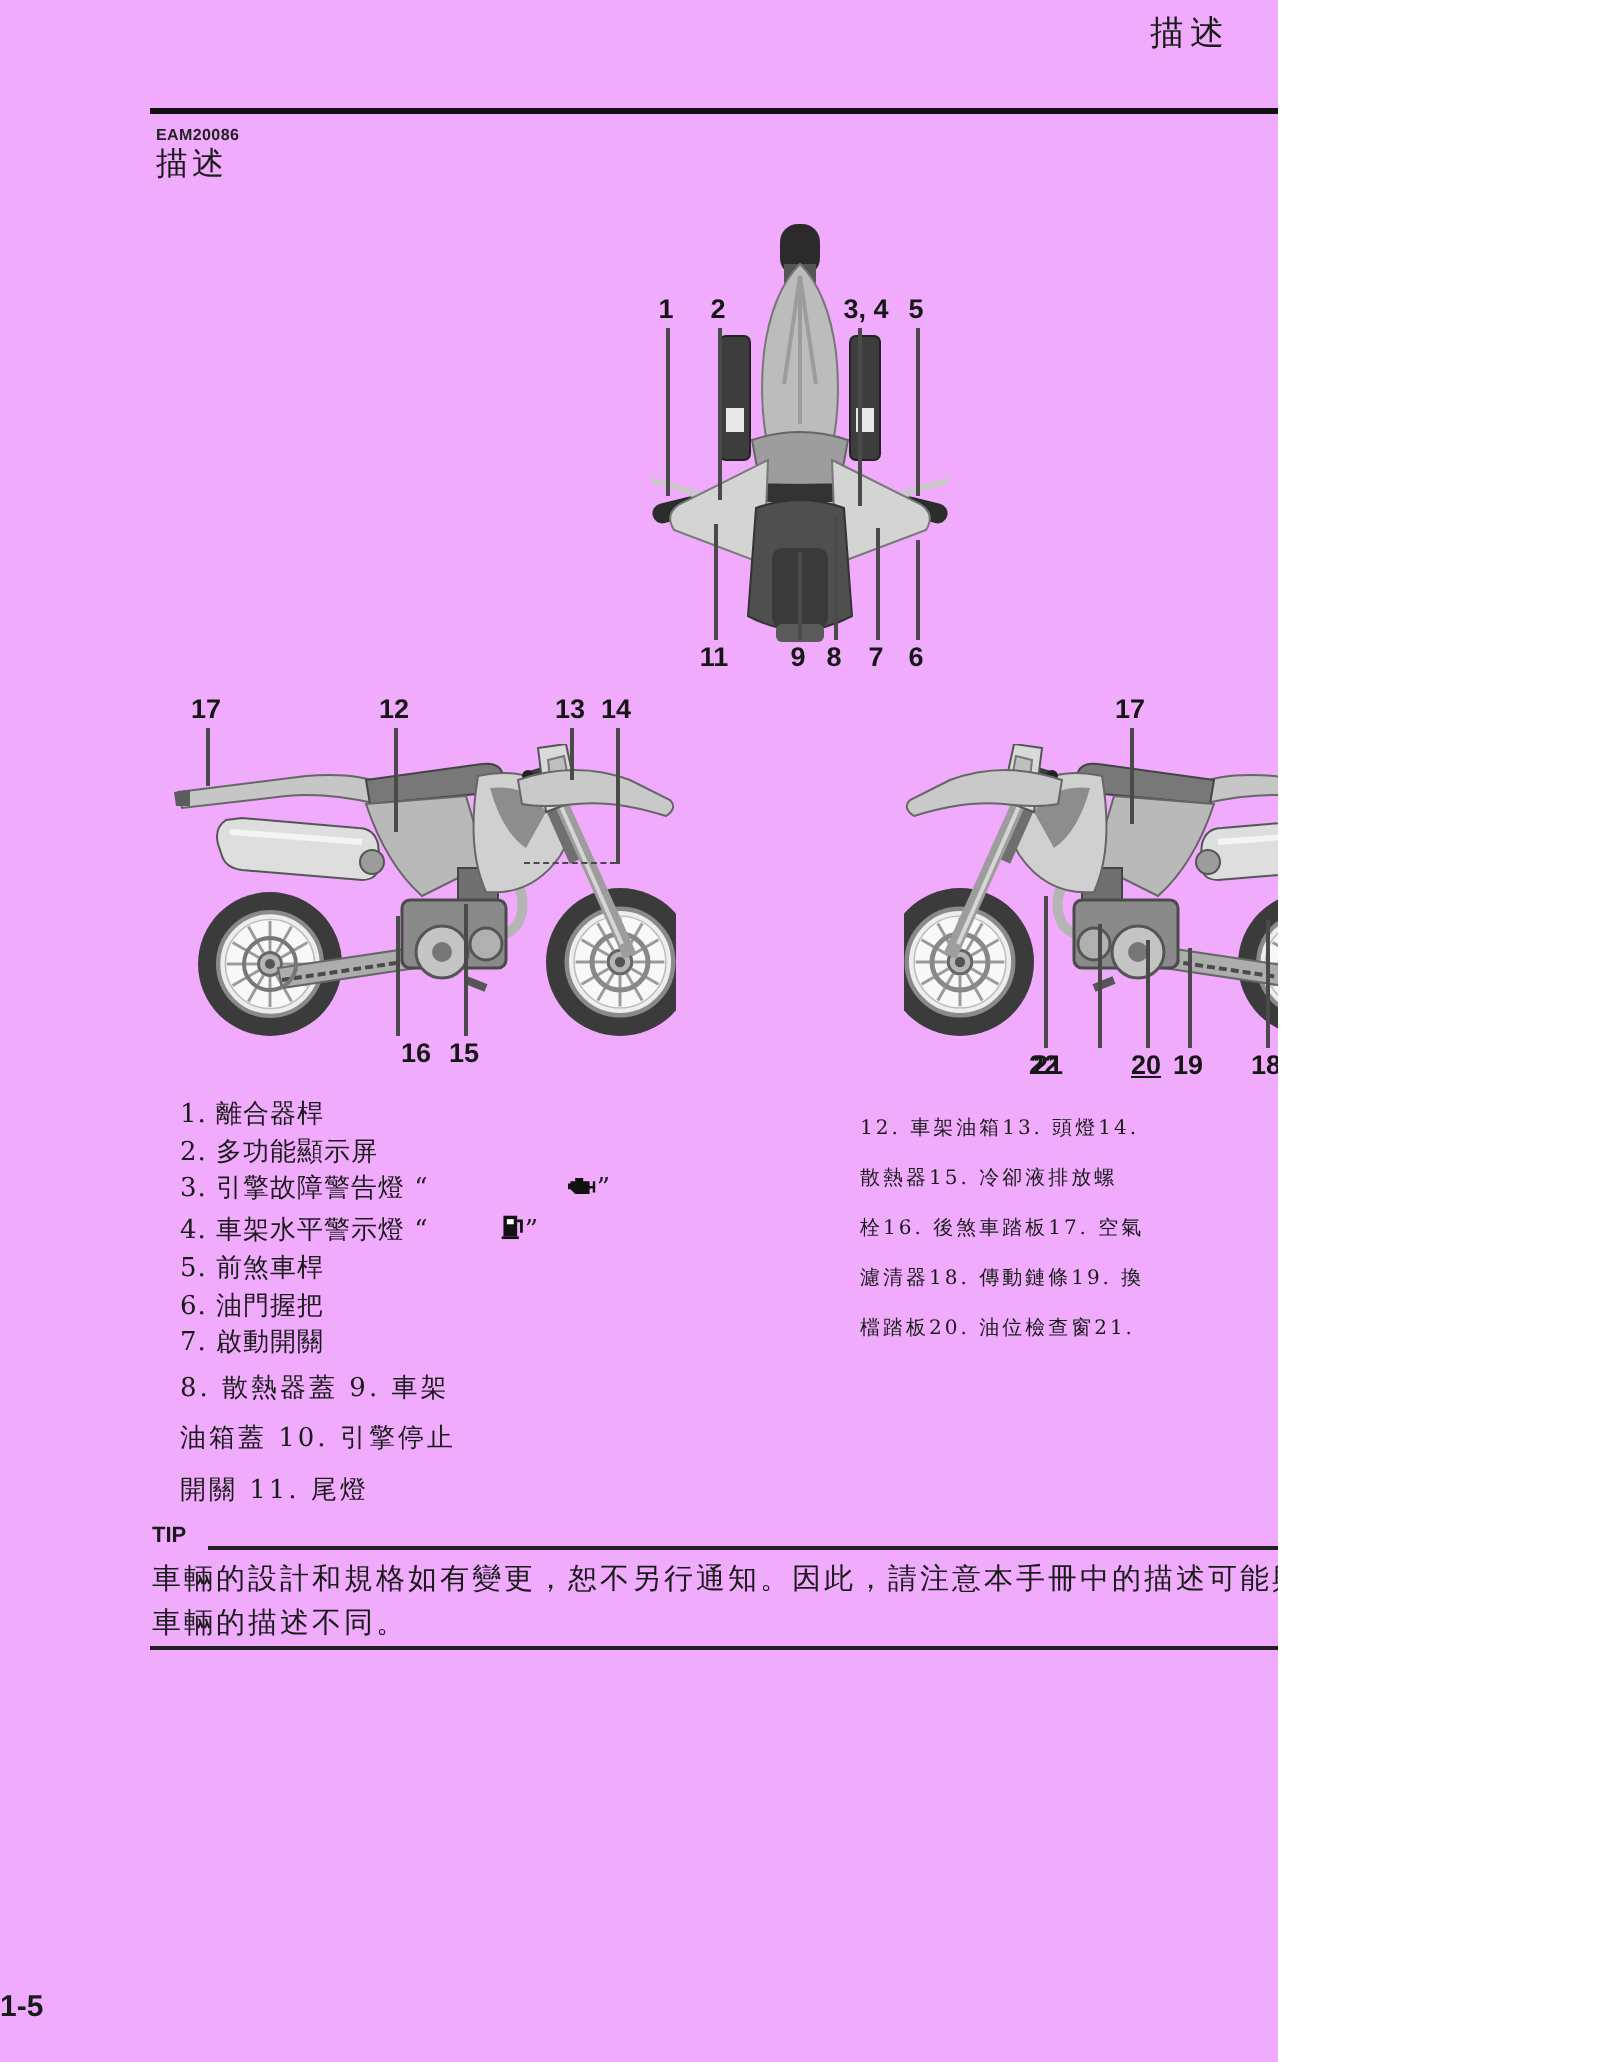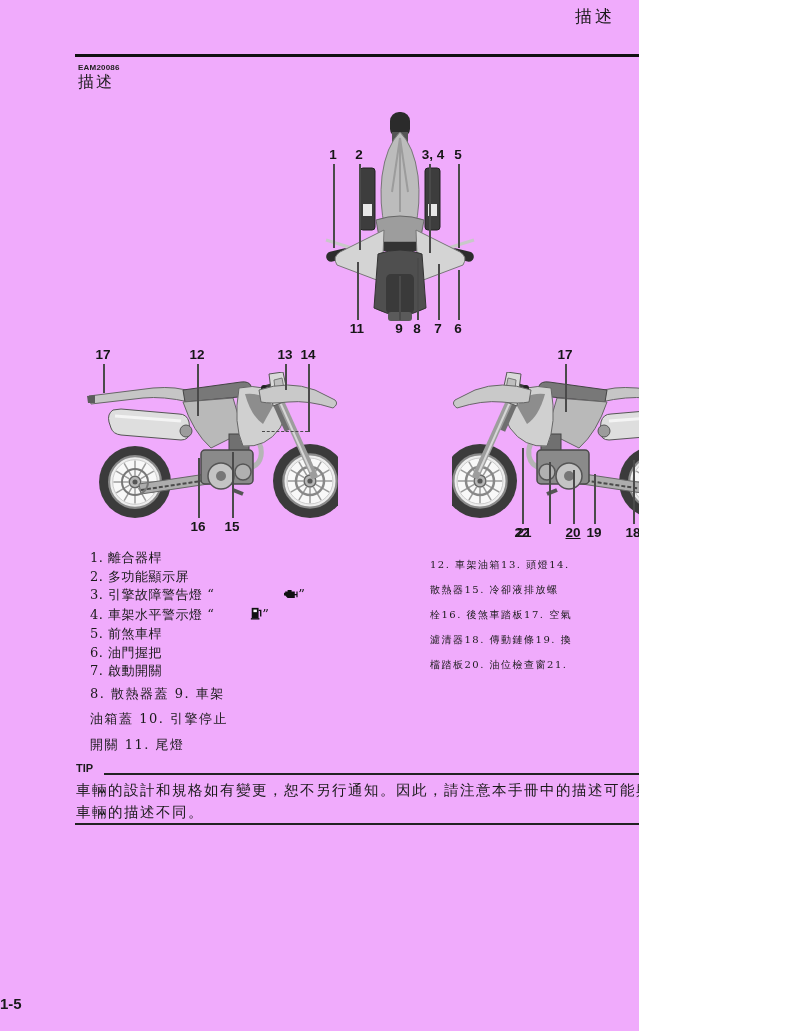--- a/index.html
+++ b/index.html
@@ -146,21 +146,21 @@
   <div class="leader" style="left:438px;top:264px;height:56px;"></div>
   <div class="leader" style="left:458px;top:270px;height:50px;"></div>
 
   <svg class="fig" style="left:83px;top:372px;" width="255" height="150" viewBox="0 0 255 150" preserveAspectRatio="none">
     <use href="#sidebike"></use>
   </svg>
   <div class="callout" style="left:103px;top:347px;">17</div>
   <div class="callout" style="left:197px;top:347px;">12</div>
   <div class="callout" style="left:285px;top:347px;">13</div>
   <div class="callout" style="left:308px;top:347px;">14</div>
-  <div class="callout" style="left:198px;top:519px;">16</div>
+  <div class="callout" style="left:208px;top:519px;">16</div>
   <div class="callout" style="left:232px;top:519px;">15</div>
   <div class="leader" style="left:103px;top:364px;height:29px;"></div>
   <div class="leader" style="left:197px;top:364px;height:52px;"></div>
   <div class="leader" style="left:285px;top:364px;height:26px;"></div>
   <div class="leader" style="left:308px;top:364px;height:68px;"></div>
   <div class="leader-dash" style="left:262px;top:431px;width:46px;"></div>
   <div class="leader" style="left:198px;top:458px;height:60px;"></div>
   <div class="leader" style="left:232px;top:452px;height:66px;"></div>
 
   <svg class="fig" style="left:452px;top:372px;" width="255" height="150" viewBox="0 0 255 150" preserveAspectRatio="none">

